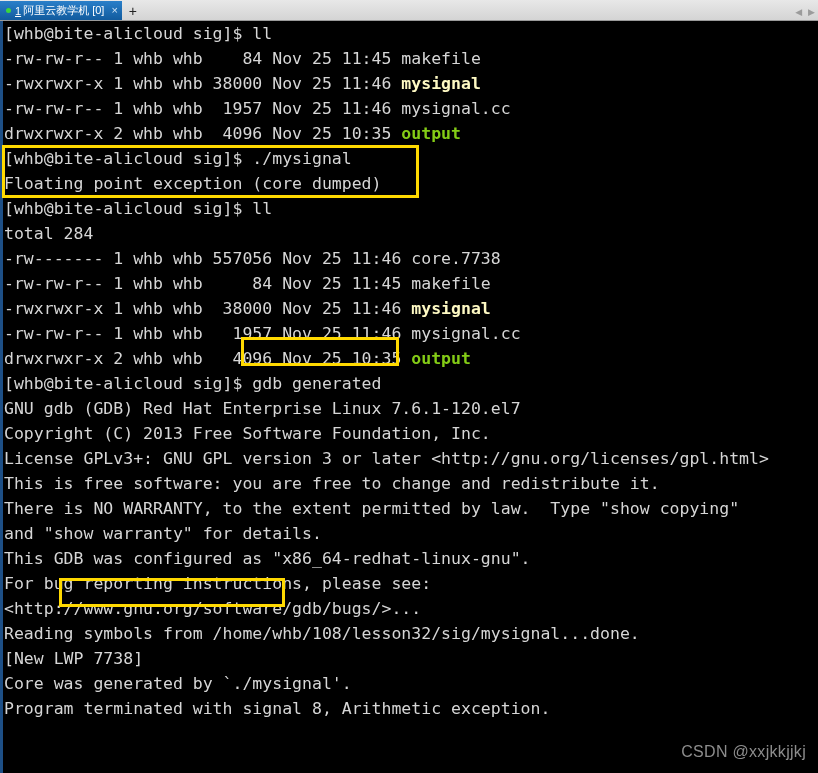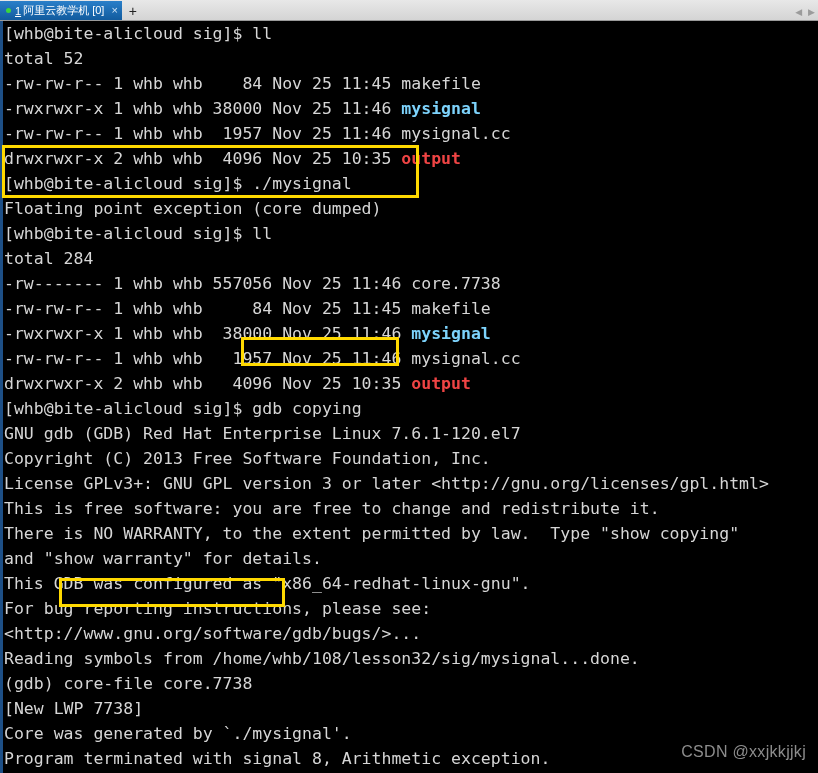--- a/index.html
+++ b/index.html
@@ -102,22 +102,22 @@
   }
   .line {
     height: 25px;
     line-height: 25px;
     font-family: "DejaVu Sans Mono", monospace;
     font-size: 16.5px;
     color: #d6d6d6;
     white-space: pre;
     letter-spacing: 0px;
   }
-  .grn  { color: #7dd3fc; font-weight: bold; }
-  .blu  { color: #ef4444; font-weight: bold; }
+  .grn  { color: #fef9c3; font-weight: bold; }
+  .blu  { color: #84cc16; font-weight: bold; }
 
   
   .hl {
     position: absolute;
     border: 3px solid #ffd900;
     box-sizing: border-box;
     pointer-events: none;
   }
 
   
@@ -144,46 +144,44 @@
   <div class="tab-new">+</div>
   <div class="tabbar-spacer"></div>
   <div class="tab-scroll">◀</div>
   <div class="tab-scroll">▶</div>
 </div>
 
 <div id="terminal">
   <div id="scrollbar-left"></div>
   <div id="screen">
       <div class="line"><span>[whb@bite-alicloud sig]$ ll</span></div>
-      <div class="line"><span>total 52</span></div>
       <div class="line"><span>-rw-rw-r-- 1 whb whb    84 Nov 25 11:45 makefile</span></div>
       <div class="line"><span>-rwxrwxr-x 1 whb whb 38000 Nov 25 11:46 </span><span class="grn">mysignal</span></div>
       <div class="line"><span>-rw-rw-r-- 1 whb whb  1957 Nov 25 11:46 mysignal.cc</span></div>
       <div class="line"><span>drwxrwxr-x 2 whb whb  4096 Nov 25 10:35 </span><span class="blu">output</span></div>
       <div class="line"><span>[whb@bite-alicloud sig]$ ./mysignal</span></div>
       <div class="line"><span>Floating point exception (core dumped)</span></div>
       <div class="line"><span>[whb@bite-alicloud sig]$ ll</span></div>
       <div class="line"><span>total 284</span></div>
       <div class="line"><span>-rw------- 1 whb whb 557056 Nov 25 11:46 core.7738</span></div>
       <div class="line"><span>-rw-rw-r-- 1 whb whb     84 Nov 25 11:45 makefile</span></div>
       <div class="line"><span>-rwxrwxr-x 1 whb whb  38000 Nov 25 11:46 </span><span class="grn">mysignal</span></div>
       <div class="line"><span>-rw-rw-r-- 1 whb whb   1957 Nov 25 11:46 mysignal.cc</span></div>
       <div class="line"><span>drwxrwxr-x 2 whb whb   4096 Nov 25 10:35 </span><span class="blu">output</span></div>
-      <div class="line"><span>[whb@bite-alicloud sig]$ gdb copying</span></div>
+      <div class="line"><span>[whb@bite-alicloud sig]$ gdb generated</span></div>
       <div class="line"><span>GNU gdb (GDB) Red Hat Enterprise Linux 7.6.1-120.el7</span></div>
       <div class="line"><span>Copyright (C) 2013 Free Software Foundation, Inc.</span></div>
       <div class="line"><span>License GPLv3+: GNU GPL version 3 or later &lt;http://gnu.org/licenses/gpl.html&gt;</span></div>
       <div class="line"><span>This is free software: you are free to change and redistribute it.</span></div>
       <div class="line"><span>There is NO WARRANTY, to the extent permitted by law.  Type "show copying"</span></div>
       <div class="line"><span>and "show warranty" for details.</span></div>
       <div class="line"><span>This GDB was configured as "x86_64-redhat-linux-gnu".</span></div>
       <div class="line"><span>For bug reporting instructions, please see:</span></div>
       <div class="line"><span>&lt;http://www.gnu.org/software/gdb/bugs/&gt;...</span></div>
       <div class="line"><span>Reading symbols from /home/whb/108/lesson32/sig/mysignal...done.</span></div>
-      <div class="line"><span>(gdb) core-file core.7738</span></div>
       <div class="line"><span>[New LWP 7738]</span></div>
       <div class="line"><span>Core was generated by `./mysignal'.</span></div>
       <div class="line"><span>Program terminated with signal 8, Arithmetic exception.</span></div>
       <div class="line"></div>
     </div>
   <div id="highlight-layer">
       <div class="hl" style="left: 2px; top: 124px; width: 417px; height: 53px;"></div>
       <div class="hl" style="left: 241px; top: 316px; width: 158px; height: 29px;"></div>
       <div class="hl" style="left: 59px; top: 557px; width: 226px; height: 29px;"></div>
     </div>

